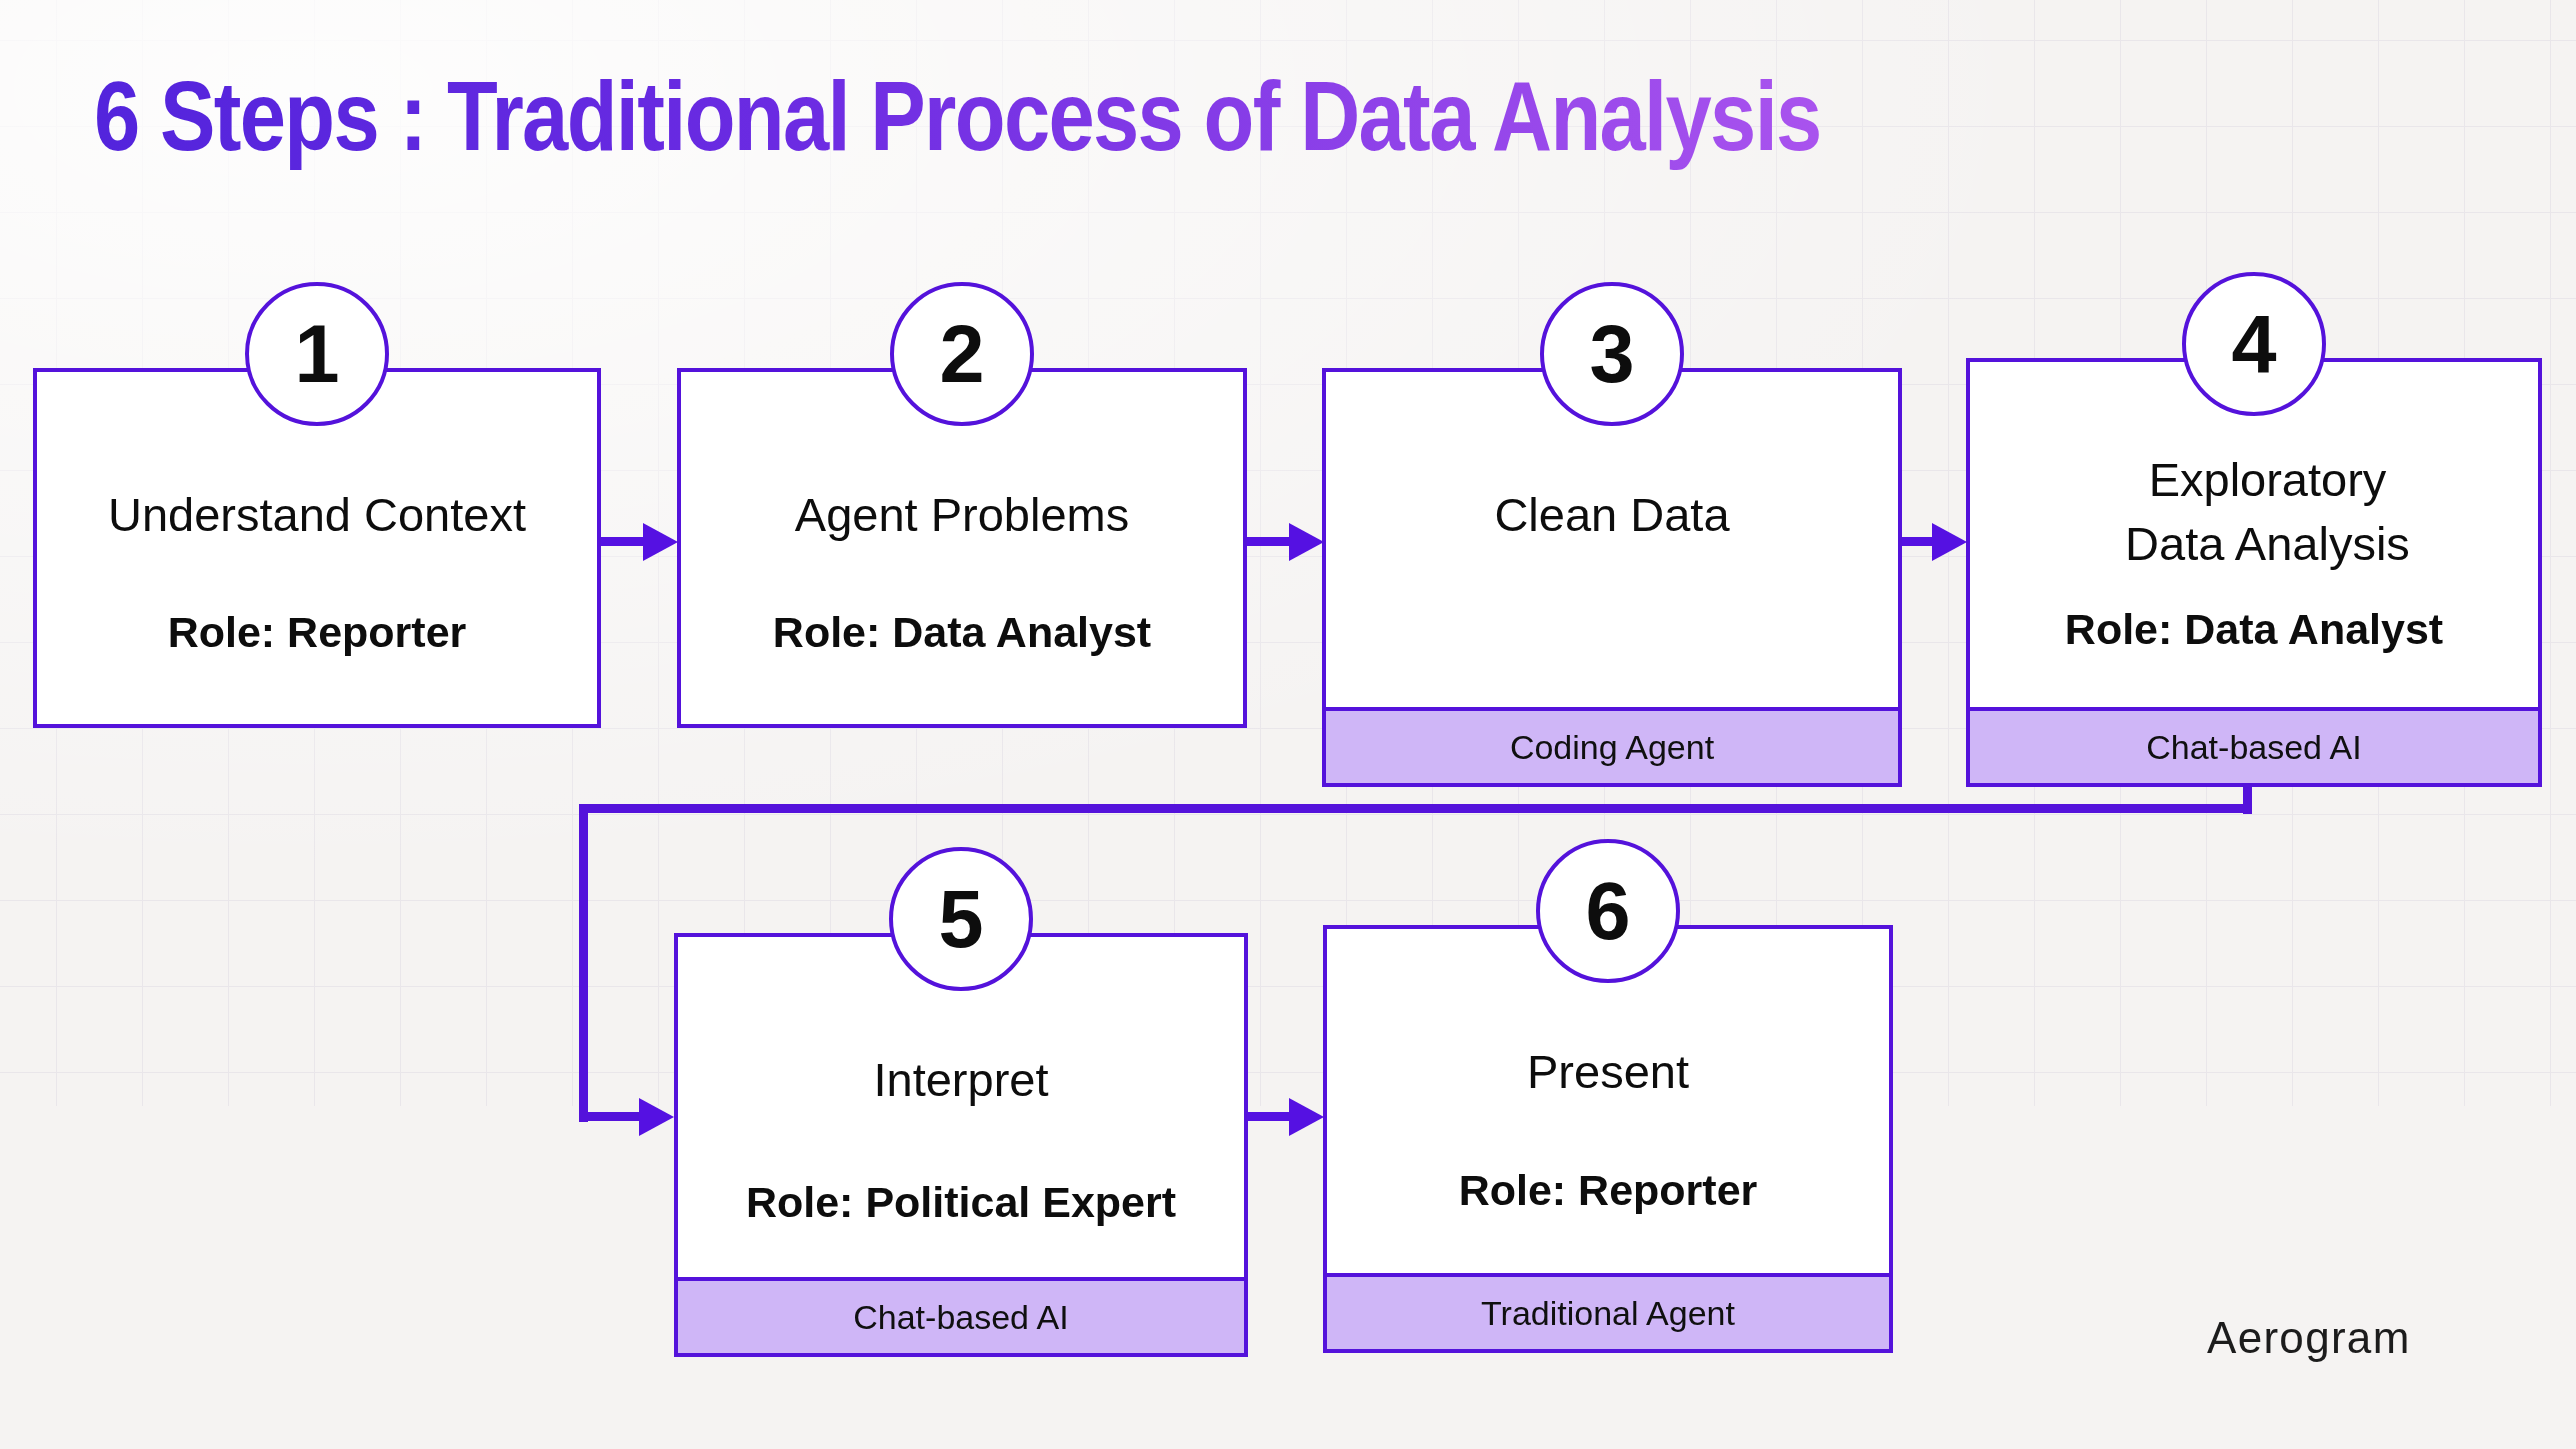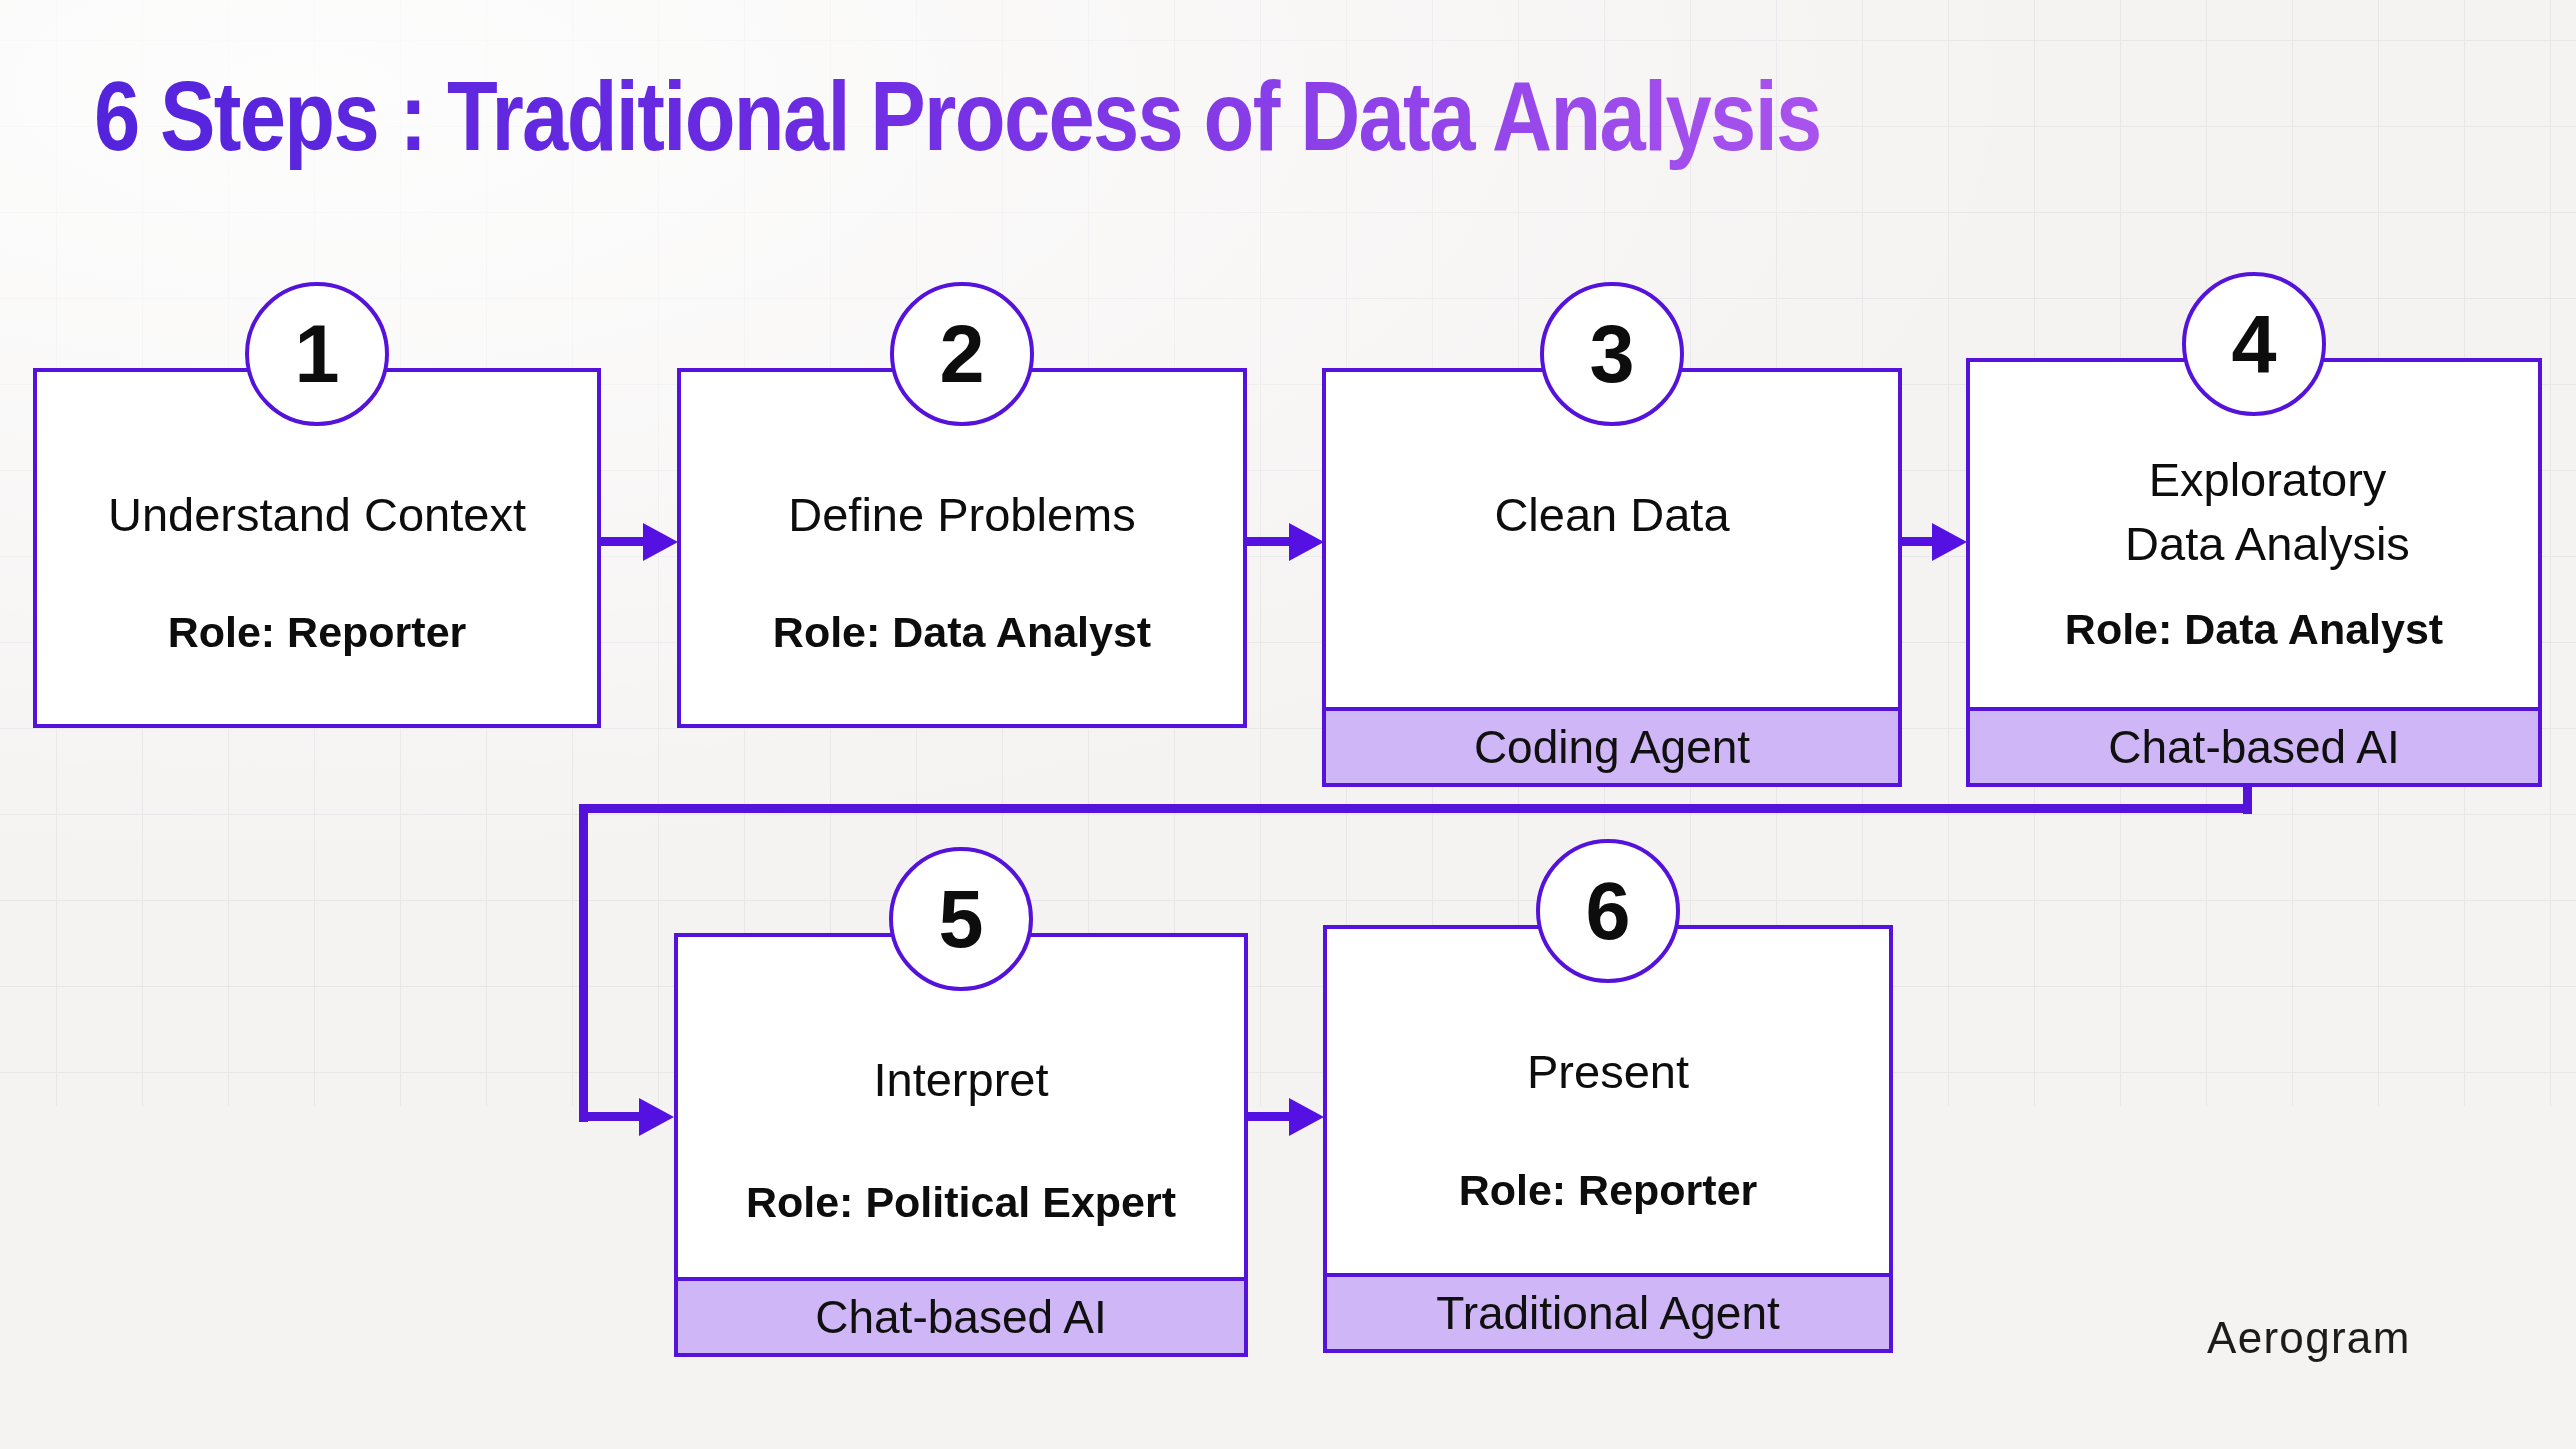--- a/index.html
+++ b/index.html
@@ -55,21 +55,21 @@
     position:absolute;left:0;right:0;text-align:center;top:236px;
     font-size:43px;color:#0d0d0d;font-weight:700;
   }
   .b4 .step-role{top:243px;}
   .b5 .step-role{top:241px;}
   .b6 .step-role{top:237px;}
   .footer{
     position:absolute;left:0;right:0;bottom:0;height:76px;
     background:#CFB6F7;border-top:4.7px solid #5412DB;box-sizing:border-box;
     display:flex;align-items:center;justify-content:center;
-    font-size:46px;color:#101010;
+    font-size:34px;color:#101010;
   }
   
   .arrow{position:absolute;height:38px;}
   .arrow .shaft{
     position:absolute;left:0;top:14px;height:9.4px;background:#5511E2;
   }
   .arrow .head{
     position:absolute;top:0;width:0;height:0;
     border-top:19px solid transparent;border-bottom:19px solid transparent;
     border-left:35px solid #5511E2;
@@ -108,21 +108,21 @@
       <span class="num">1</span>
     </div>
     <div class="step-title">Understand Context</div>
     <div class="step-role">Role: Reporter</div>
   </div>
 
   <div class="box b2">
     <div class="circle">
       <span class="num">2</span>
     </div>
-    <div class="step-title">Define Problems</div>
+    <div class="step-title">Agent Problems</div>
     <div class="step-role">Role: Data Analyst</div>
   </div>
 
   <div class="box b3">
     <div class="circle">
       <span class="num">3</span>
     </div>
     <div class="step-title">Clean Data</div>
     <div class="footer">Coding Agent</div>
   </div>

